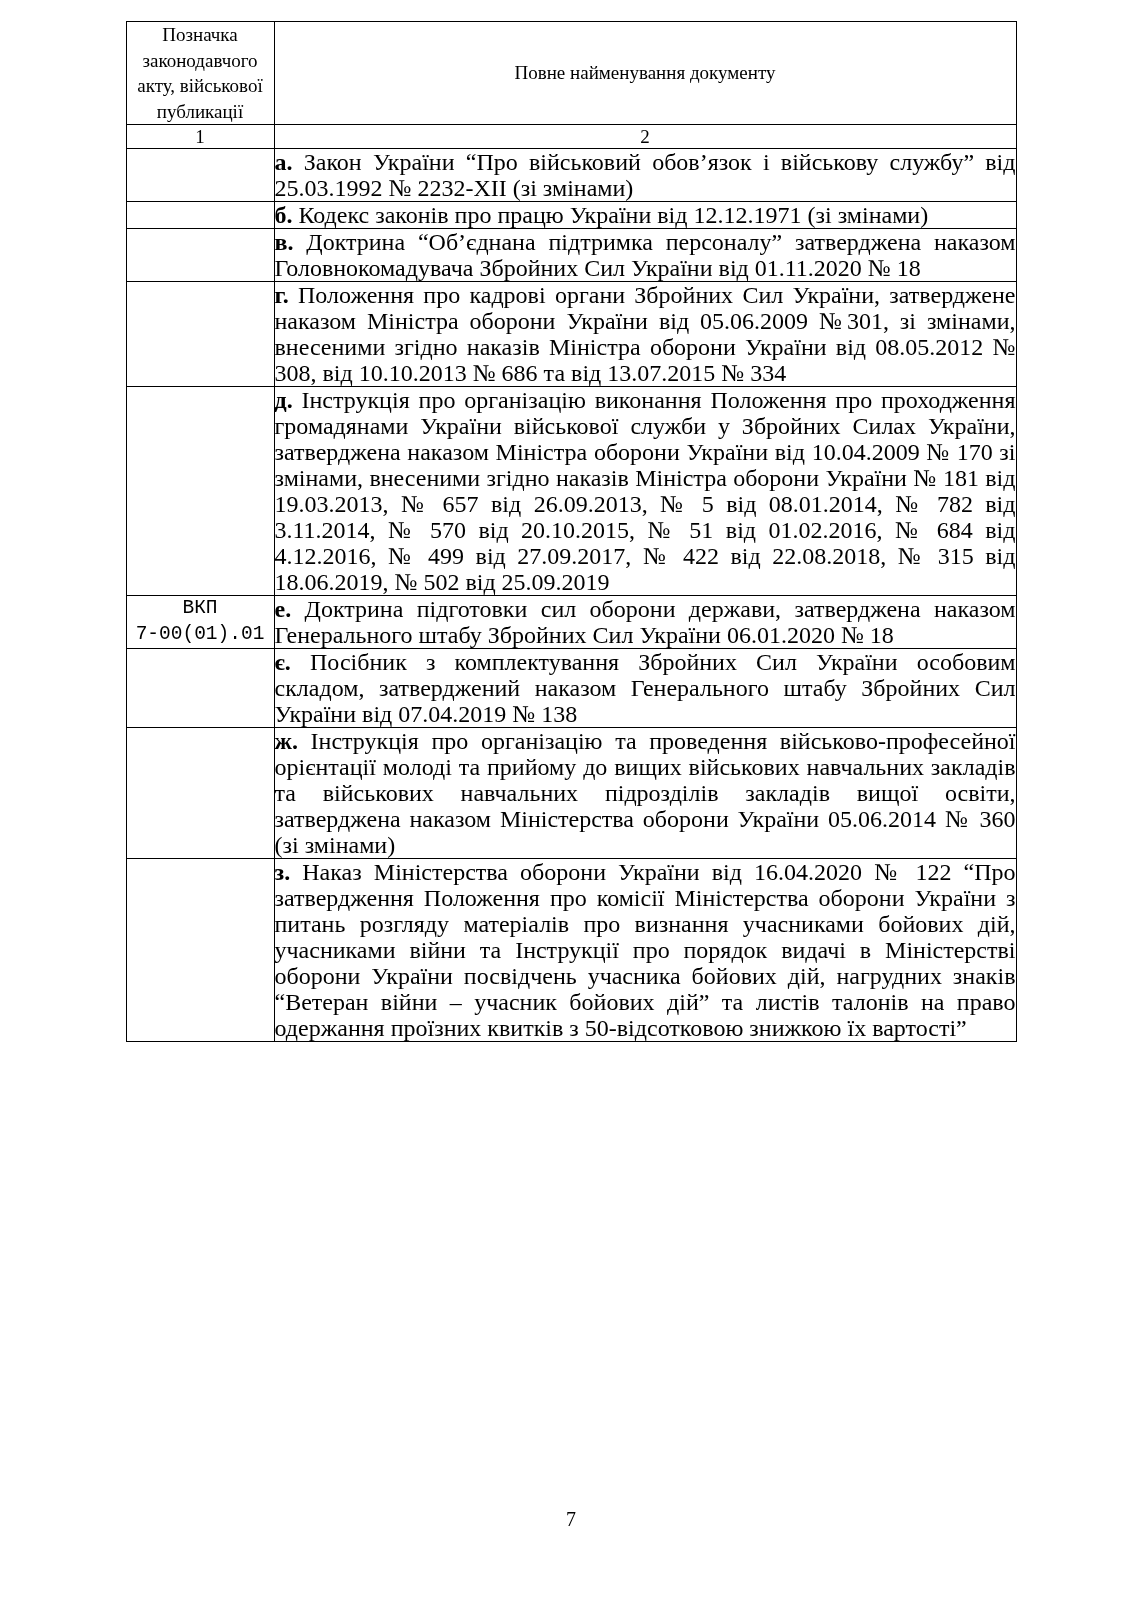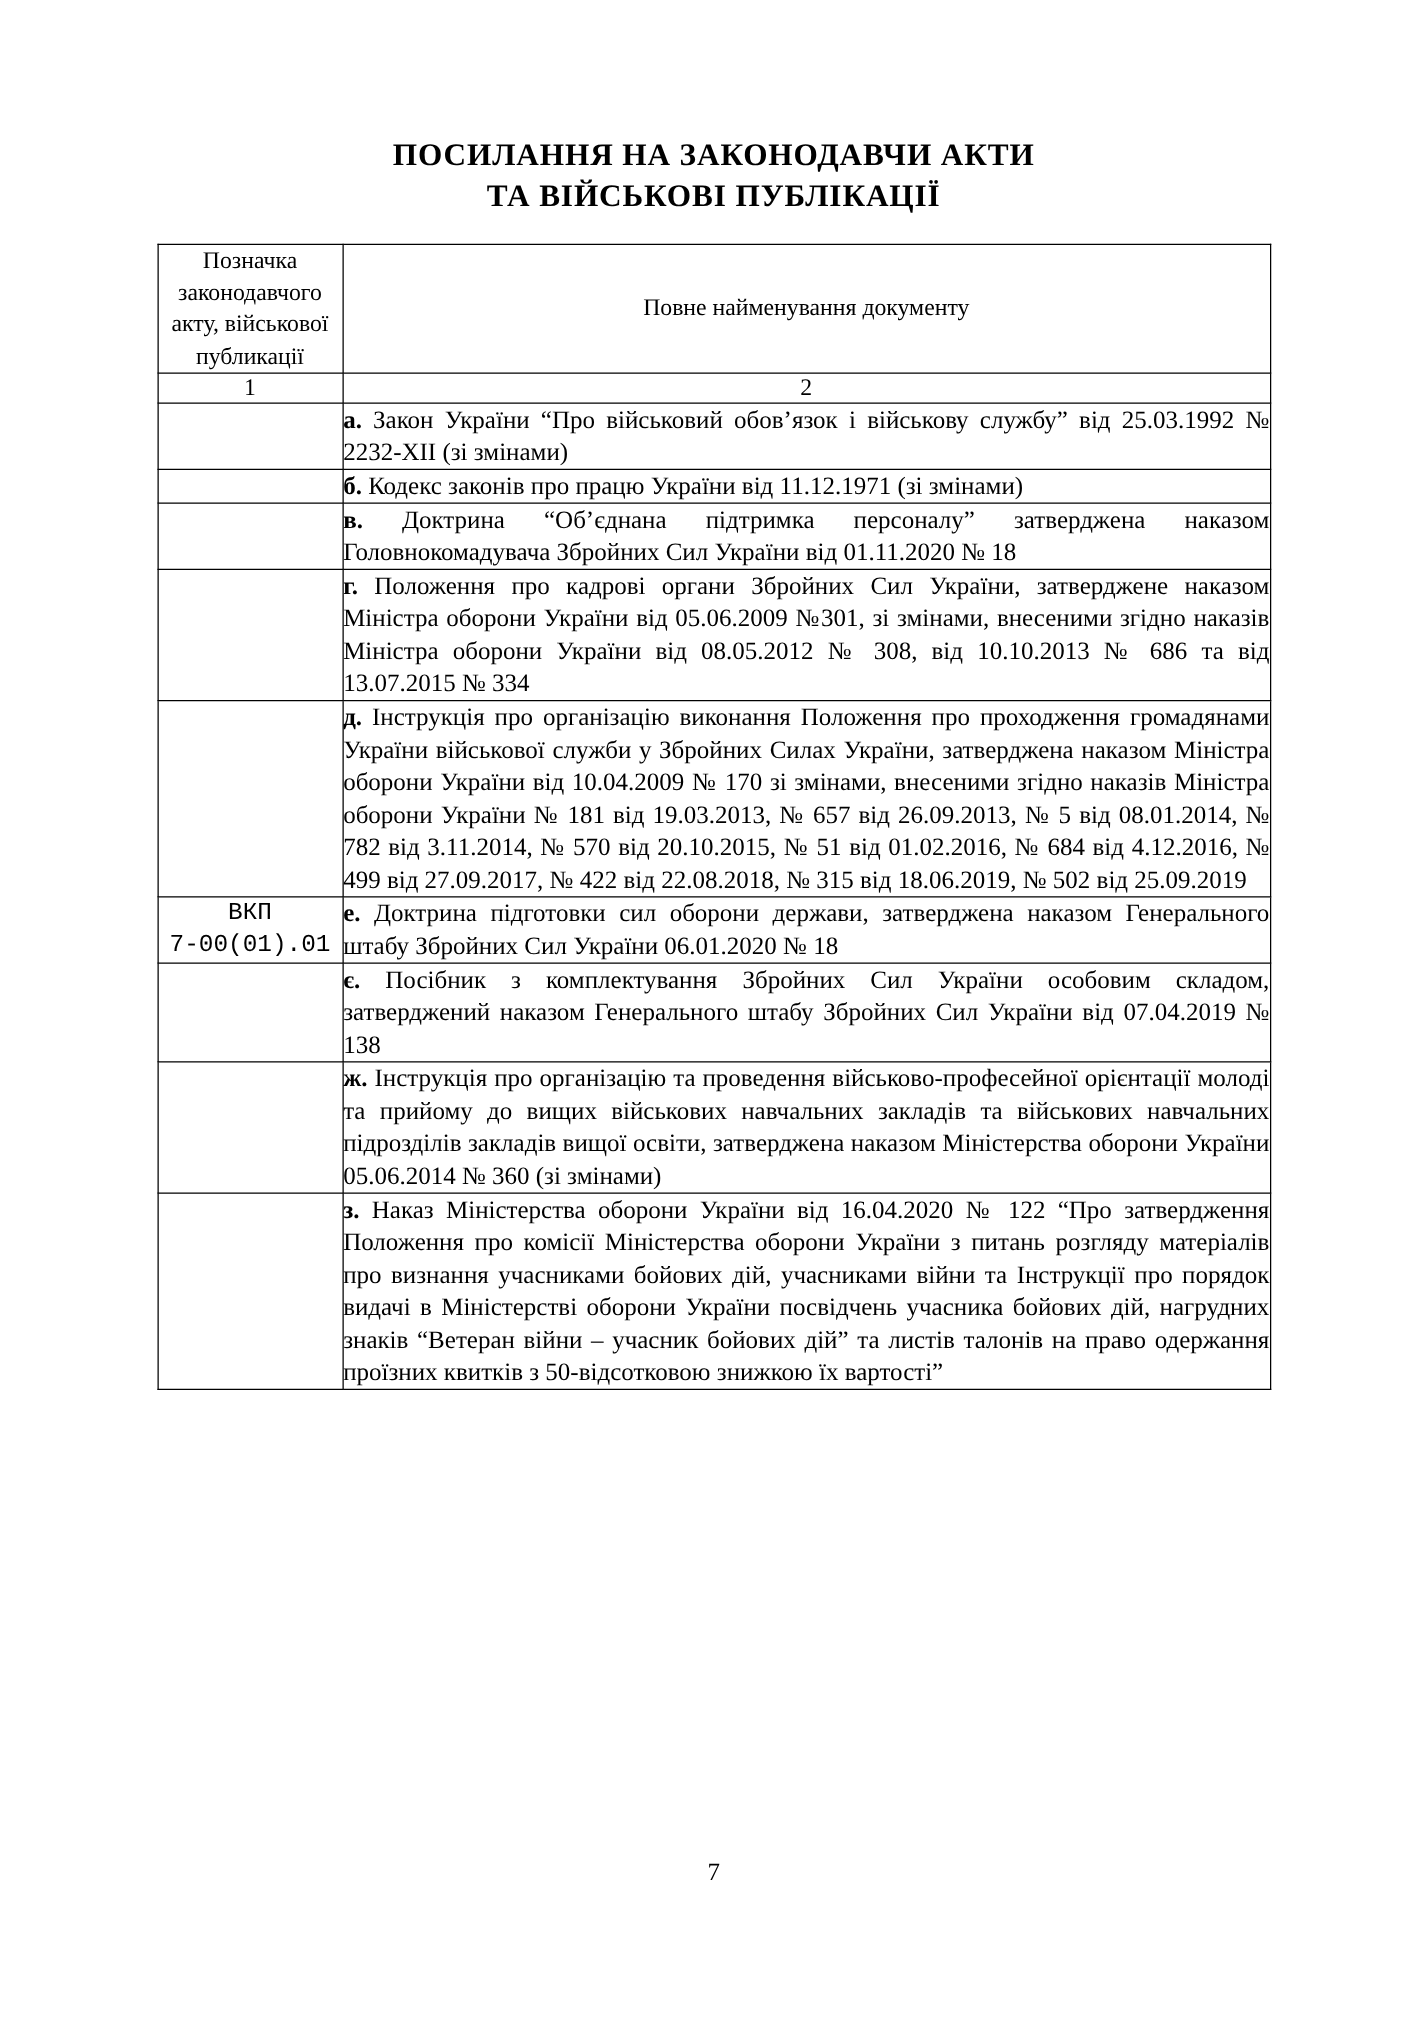--- a/index.html
+++ b/index.html
@@ -68,21 +68,21 @@
     padding: 2px 0 3px 0;
   }
   .mark-cell {
     text-align: center;
     font-size: 19.5px;
     line-height: 25.5px;
     padding: 6px 4px 7px 4px;
     font-family: Liberation Mono, monospace;
   }
   .doc-cell {
-    font-size: 20px;
+    font-size: 24px;
     line-height: 26px;
     padding: 6px 8px 7px 9px;
     text-align: justify;
     text-justify: inter-word;
     hyphens: none;
   }
   .doc-cell .lbl {
     font-weight: bold;
   }
   .pagenum {
@@ -92,24 +92,20 @@
     top: 1487px;
     text-align: center;
     font-size: 20px;
   }
 </style>
 </head>
 <body>
 
 <div class="page">
 
-  <div class="title-block">
-    <div class="title-line">ПОСИЛАННЯ НА ЗАКОНОДАВЧИ АКТИ</div>
-    <div class="title-line">ТА ВІЙСЬКОВІ ПУБЛІКАЦІЇ</div>
-  </div>
 
   <table class="ref-table">
     <colgroup>
       <col class="c1">
       <col class="c2">
     </colgroup>
     <thead>
       <tr>
         <th class="hdr-cell mid">Позначка законодавчого акту, військової публикації</th>
         <th class="hdr-cell mid">Повне найменування документу</th>
@@ -119,21 +115,21 @@
         <td>2</td>
       </tr>
     </thead>
     <tbody id="rows-body">
         <tr>
           <td class="mark-cell"></td>
           <td class="doc-cell"><span class="lbl">а.</span><span> Закон України “Про військовий обов’язок і військову службу” від 25.03.1992 № 2232-XII (зі змінами)</span></td>
         </tr>
         <tr>
           <td class="mark-cell"></td>
-          <td class="doc-cell"><span class="lbl">б.</span><span> Кодекс законів про працю України від 11.12.1971 (зі змінами)</span></td>
+          <td class="doc-cell"><span class="lbl">б.</span><span> Кодекс законів про працю України від 12.12.1971 (зі змінами)</span></td>
         </tr>
         <tr>
           <td class="mark-cell"></td>
           <td class="doc-cell"><span class="lbl">в.</span><span> Доктрина “Об’єднана підтримка персоналу” затверджена наказом Головнокомадувача Збройних Сил України від 01.11.2020 № 18</span></td>
         </tr>
         <tr>
           <td class="mark-cell"></td>
           <td class="doc-cell"><span class="lbl">г.</span><span> Положення про кадрові органи Збройних Сил України, затверджене наказом Міністра оборони України від 05.06.2009 №301, зі змінами, внесеними згідно наказів Міністра оборони України від 08.05.2012 № 308, від 10.10.2013 № 686 та від 13.07.2015 № 334</span></td>
         </tr>
         <tr>

